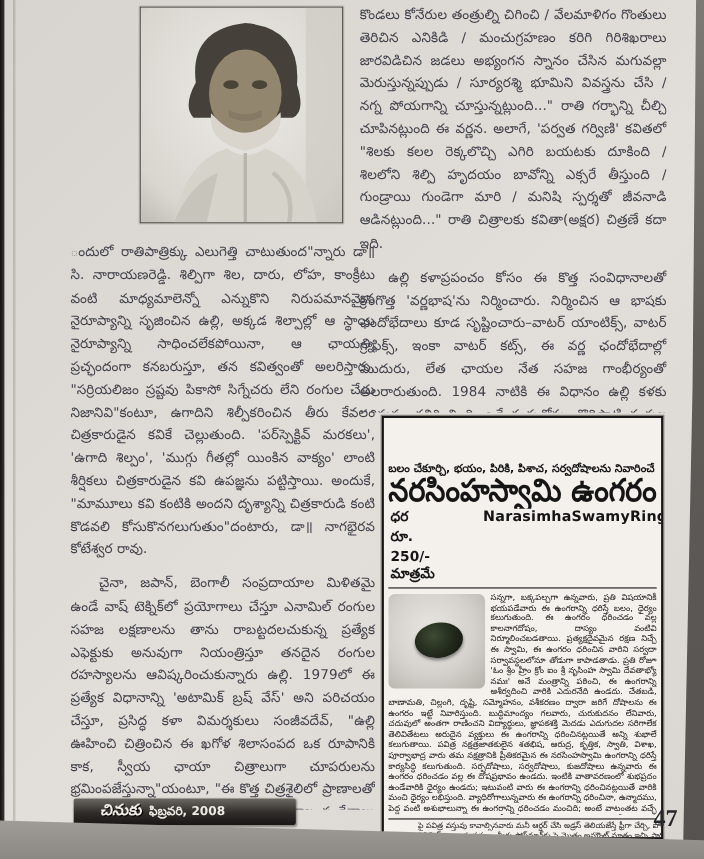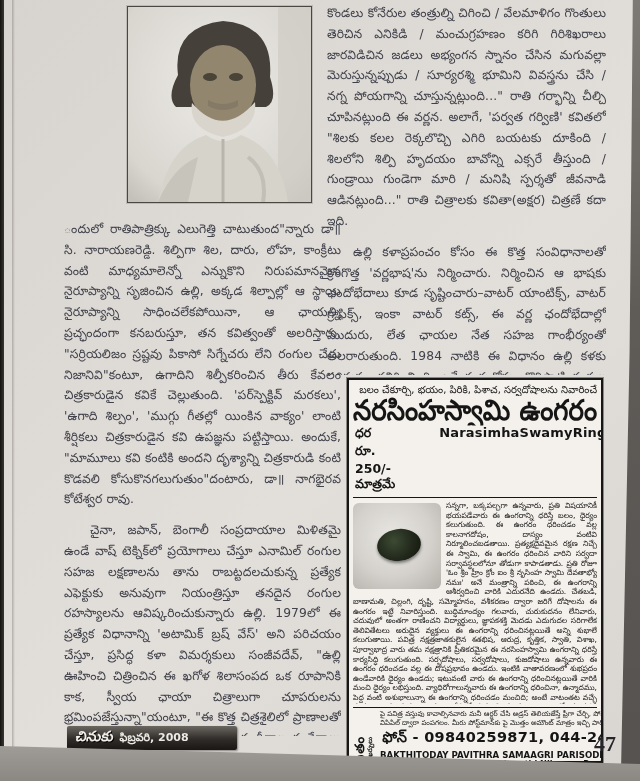--- a/index.html
+++ b/index.html
@@ -27,36 +27,36 @@
   .col{position:absolute;color:#40414b;font-size:12.3px;line-height:20.8px;
        text-align:justify;overflow:hidden;letter-spacing:.1px;}
   .col p{margin:0 0 10px 0;}
   .col p.indent{text-indent:26px;}
   .col-left{left:64px;top:219px;width:277px;height:517px;}
   .col-right{left:327px;top:3px;width:279px;height:372px;}
 
   
   .footer-strip{position:absolute;left:67px;top:726px;width:154px;height:24px;
         background:linear-gradient(180deg,#6b6761,#2f2c29 55%,#191715);
-        border-radius:2px;display:flex;align-items:center;gap:7px;padding:0 8px;
+        border-radius:2px;display:flex;align-items:center;gap:7px;padding:0 24px;
         box-shadow:1px 1px 2px rgba(0,0,0,.4);}
   .mag-name{color:#f2efe9;font-weight:bold;font-style:italic;font-size:14px;
         text-shadow:1px 1px 0 #000;white-space:nowrap;}
   .mag-issue{color:#eceae4;font-size:11px;font-weight:bold;white-space:nowrap;}
 
   .page-num{position:absolute;left:570px;top:731px;width:46px;text-align:right;
         font-family:"Liberation Serif","DejaVu Serif",serif;font-weight:bold;
         font-size:22px;color:#25252a;}
 
   
   .ad{position:absolute;left:347px;top:378px;width:256px;height:385px;
       background:#f4f1ec;border:2px solid #161616;box-shadow:0 0 0 1px #8c8983;
       box-sizing:border-box;padding:3px 4px;color:#151515;overflow:hidden;}
-  .ad-tagline{text-align:right;font-size:10px;font-weight:normal;line-height:13px;
-      white-space:nowrap;overflow:hidden;}
+  .ad-tagline{text-align:left;font-size:10px;font-weight:bold;line-height:13px;
+      white-space:nowrap;overflow:hidden;margin-top:37px;}
   .ad-title{text-align:center;font-size:26px;font-weight:bold;line-height:28px;
       letter-spacing:0;white-space:nowrap;overflow:hidden;transform:scaleY(1.1);}
   .ad-price-row{display:flex;justify-content:space-between;align-items:baseline;
       border-bottom:1.5px solid #161616;padding:1px 2px 3px 2px;gap:44px;}
   .ad-price{font-size:12.5px;font-weight:bold;}
   .ad-brand{font-size:13px;font-weight:bold;letter-spacing:.2px;}
   .ad-body{font-size:7.6px;line-height:9.6px;text-align:justify;margin-top:3px;
       height:203px;overflow:hidden;}
   .ring-photo{float:left;width:88px;height:86px;margin:2px 5px 2px 0;
       border-radius:6px;

